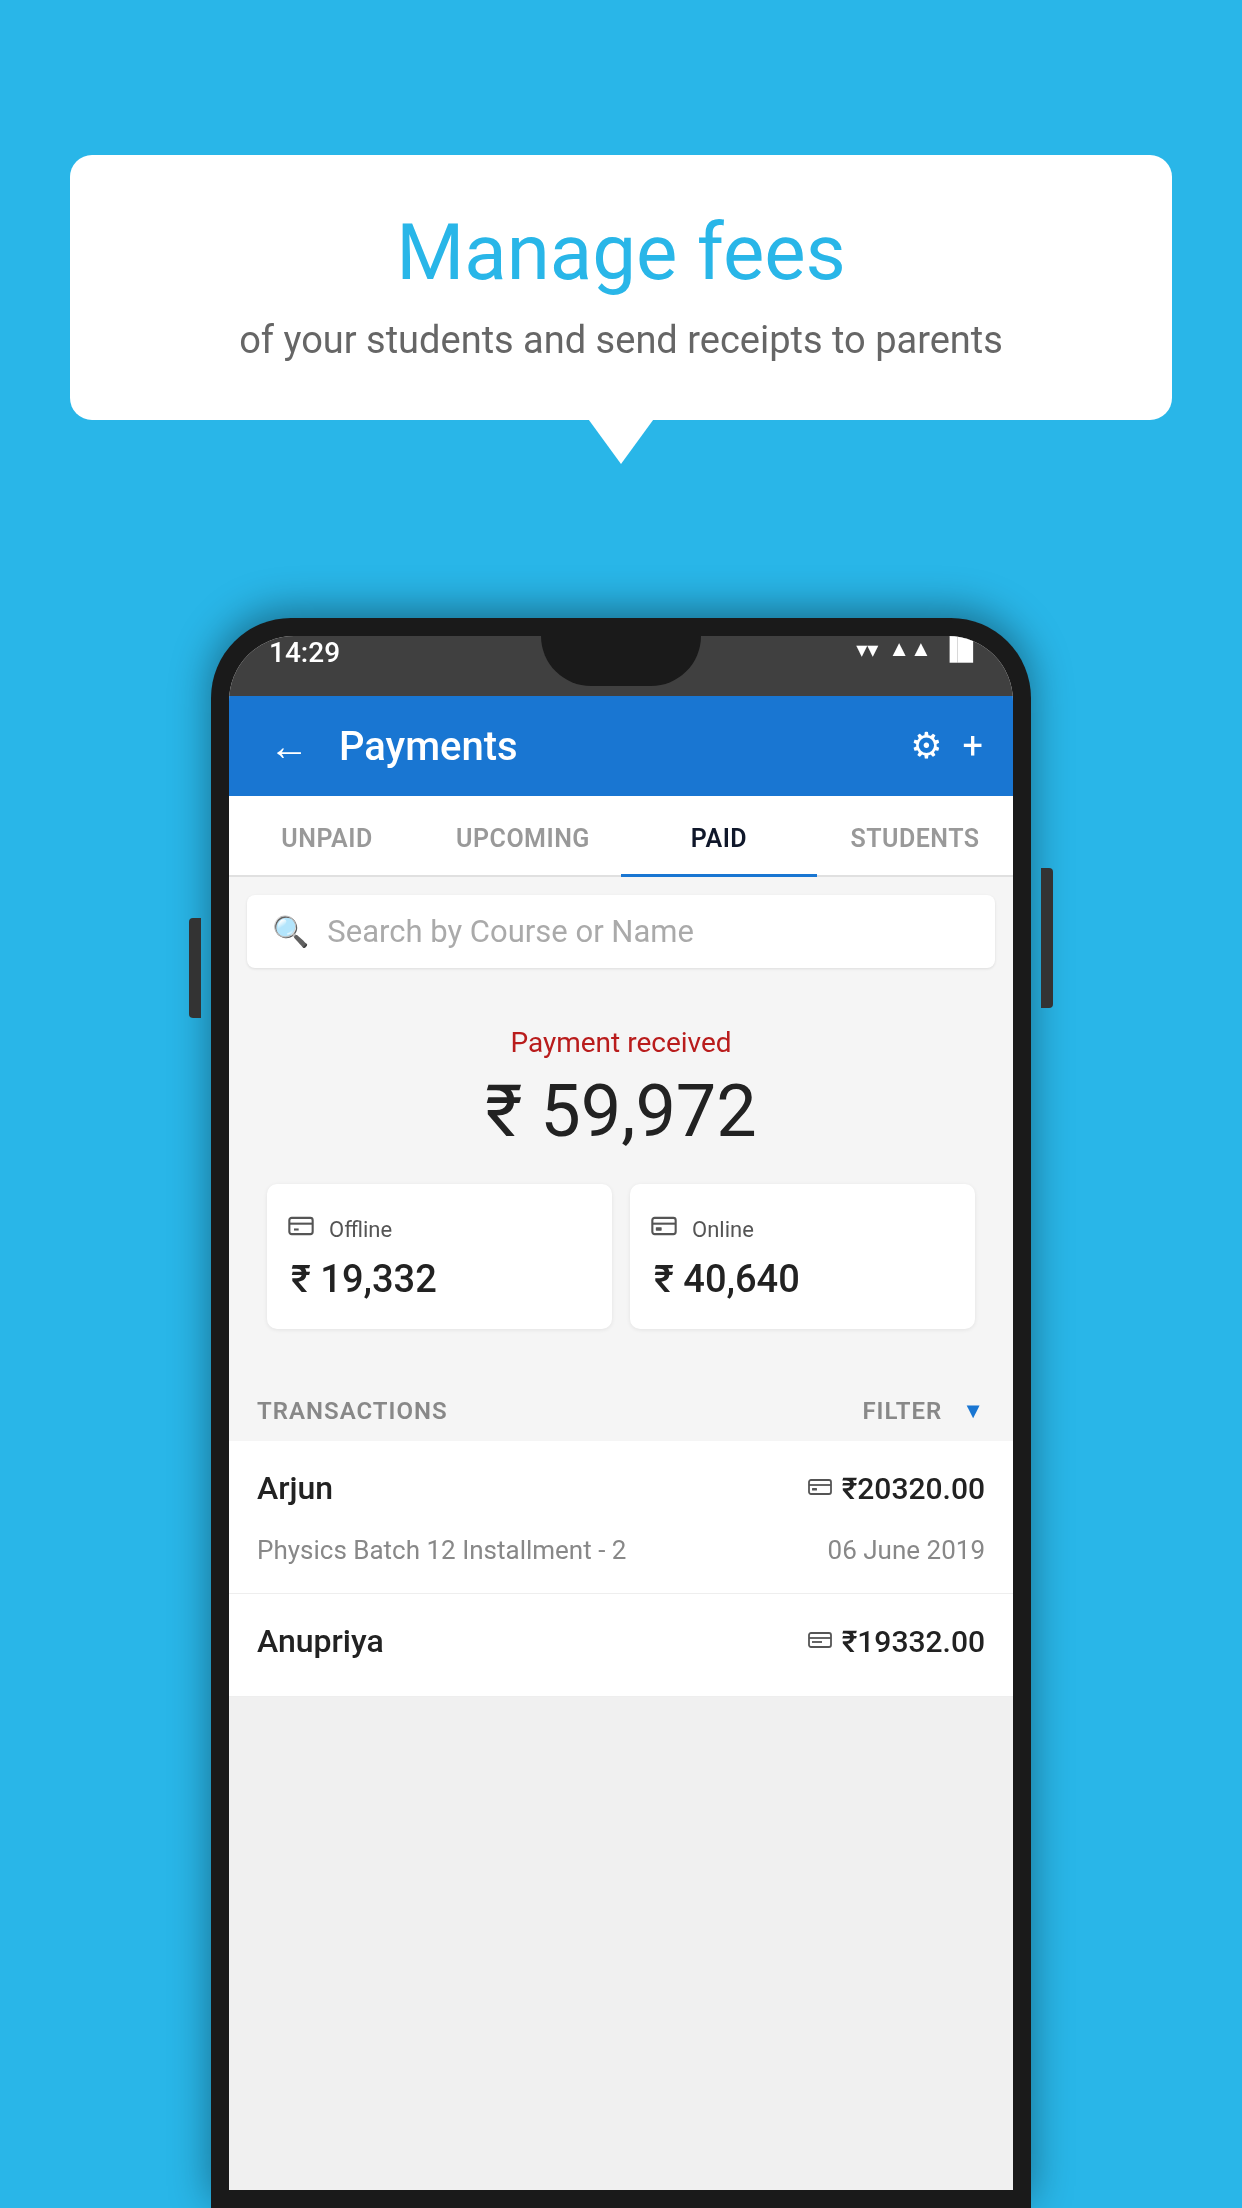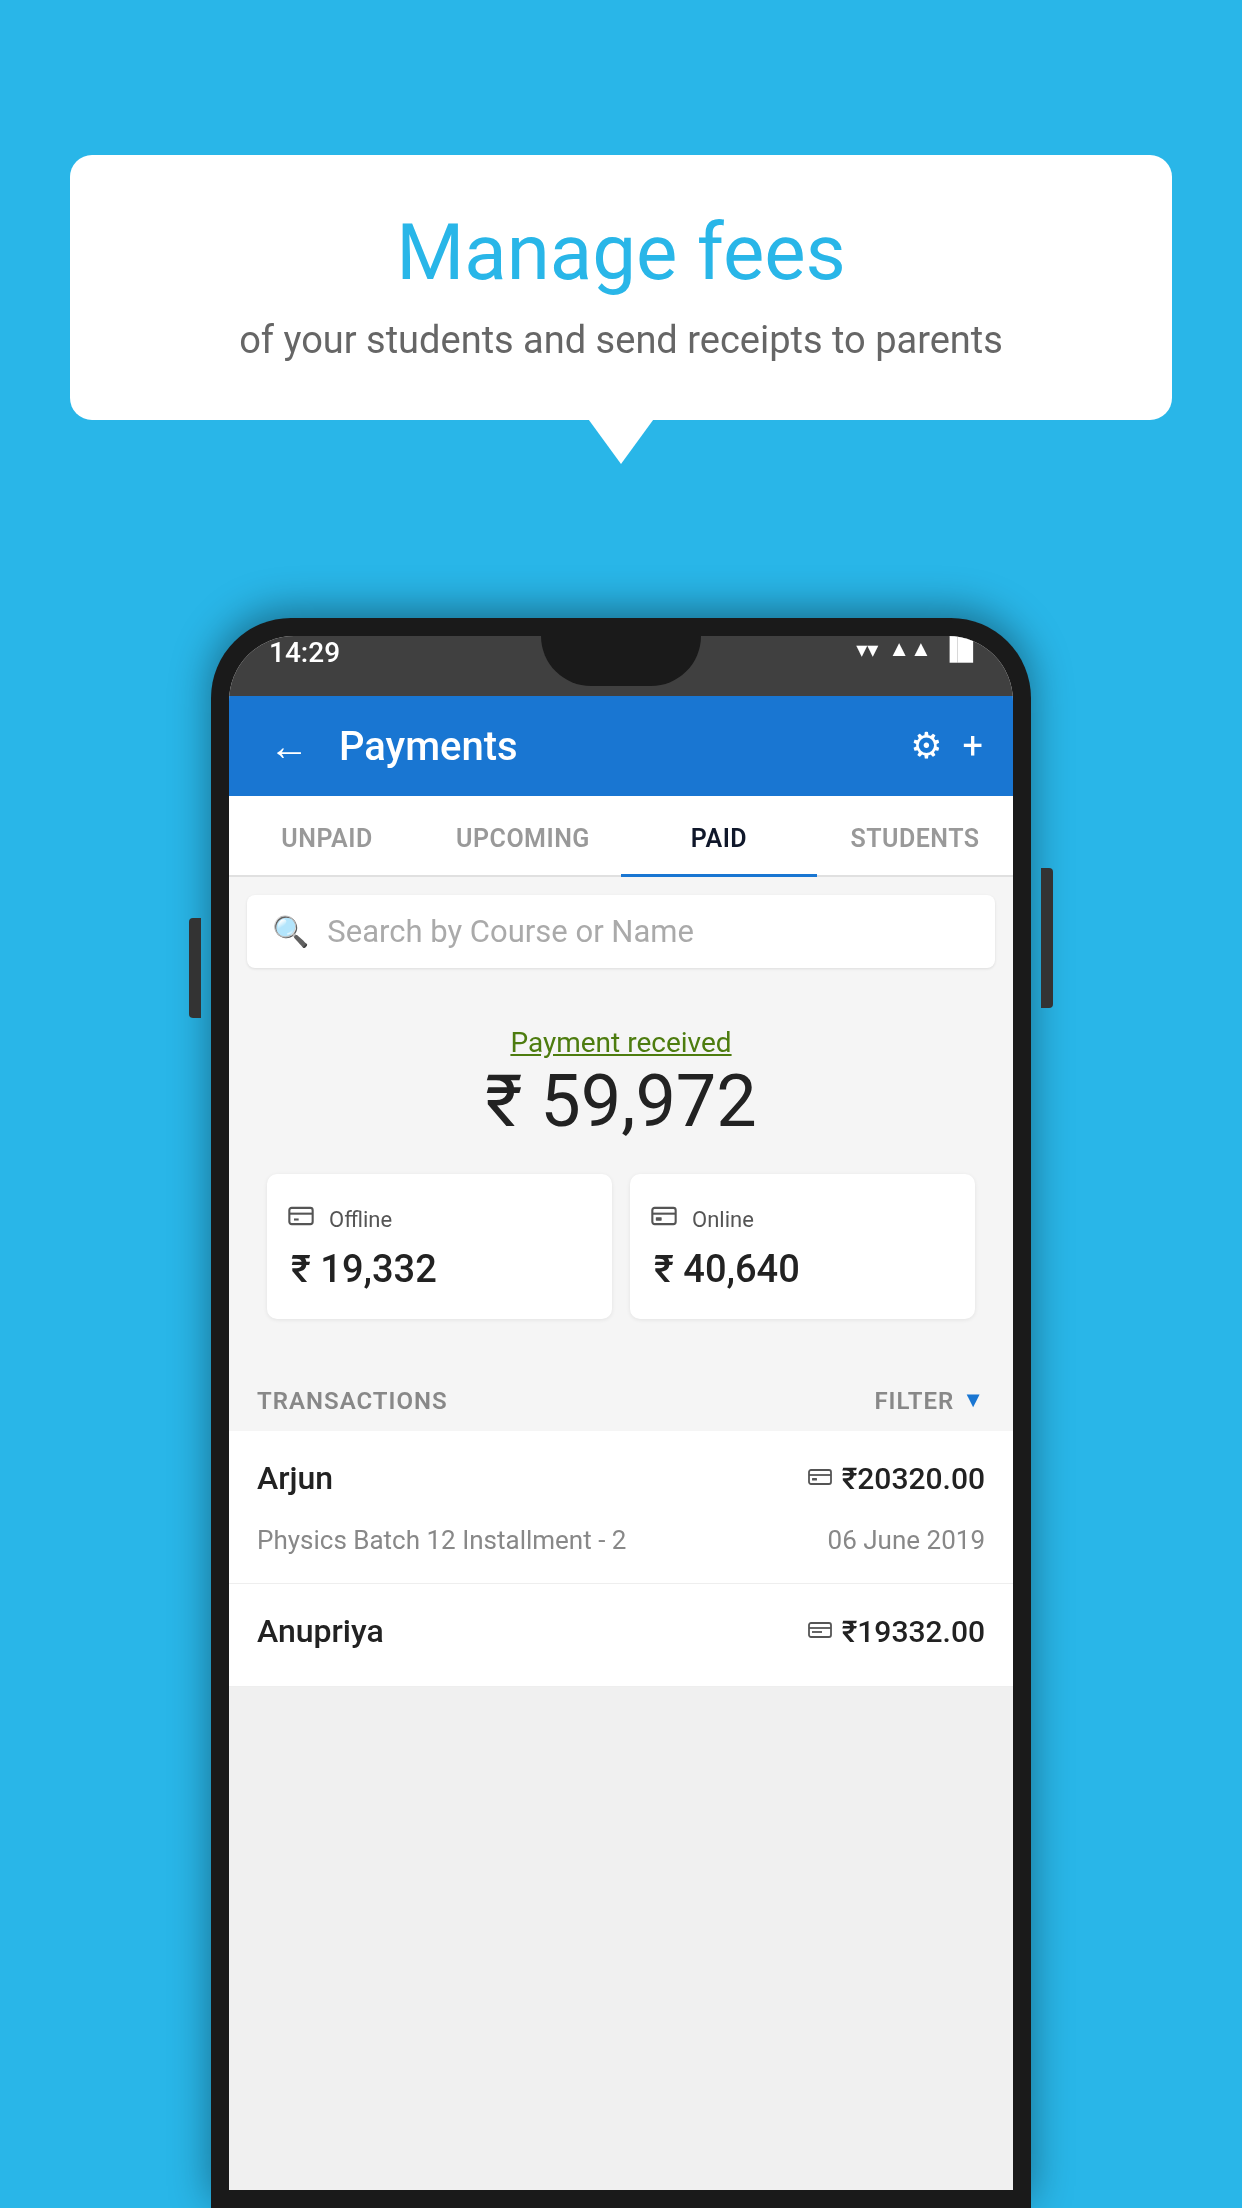--- a/index.html
+++ b/index.html
@@ -219,22 +219,22 @@
 
     
     .payment-received-section {
       background: #f5f5f5;
       text-align: center;
       padding: 40px 20px 30px;
     }
 
     .payment-received-label {
       font-size: 28px;
-      color: #4d7c0f;
-      text-decoration: underline;
+      color: #b91c1c;
+      margin-bottom: 10px;
     }
 
     .payment-amount {
       font-size: 72px;
       font-weight: 400;
       color: #222;
       margin-bottom: 30px;
     }
 
     .payment-cards {
@@ -290,21 +290,22 @@
 
     .transactions-label {
       font-size: 24px;
       font-weight: 600;
       color: #888;
       letter-spacing: 1px;
     }
 
     .filter-btn {
       display: flex;
-      gap: 8px;
+      align-items: center;
+      gap: 20px;
       font-size: 24px;
       font-weight: 600;
       color: #888;
       letter-spacing: 1px;
       cursor: pointer;
     }
 
     .filter-icon {
       color: #1976d2;
       font-size: 22px;

